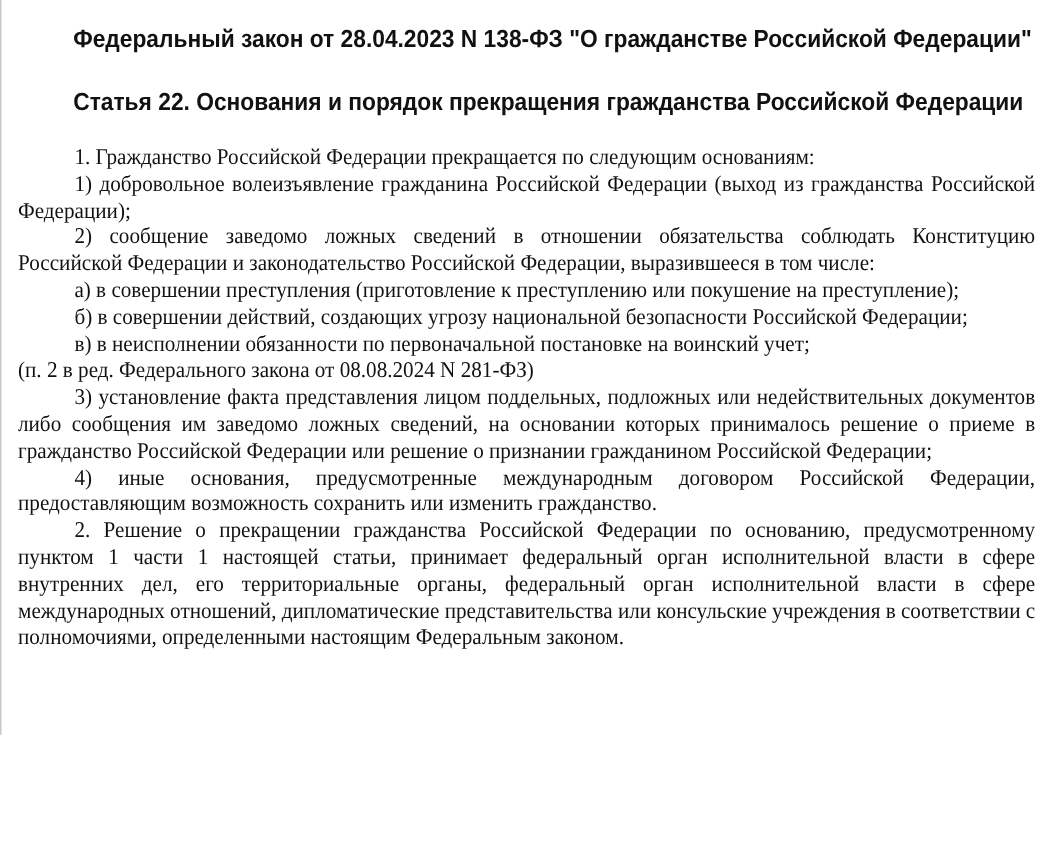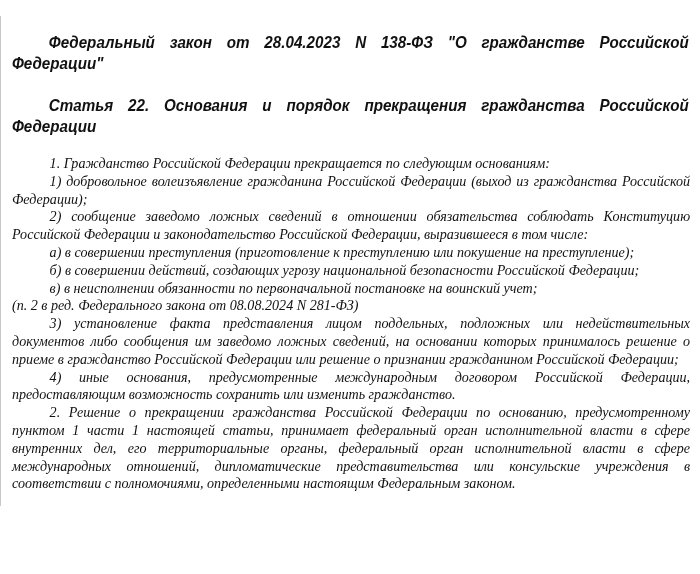--- a/index.html
+++ b/index.html
@@ -1,22 +1,21 @@
 <!DOCTYPE html>
 <html><head>
 <meta charset="utf-8">
 <style>
   html, body { margin: 0; padding: 0; background: #ffffff; }
   body { width: 700px; height: 574px; overflow: hidden; position: relative; }
   .page {
-    position: absolute; left: 0; top: 16px; width: 700px; height: 490px;
+    position: absolute; left: 0; top: 0; width: 700px; height: 490px;
     border-left: 1px solid #c8c8c8; box-sizing: border-box;
     padding: 10px 10px 0 11px;
     color: #111;
-    font-style: italic;
   }
   .heading {
     font-family: "Liberation Sans", sans-serif;
     font-weight: bold;
     font-size: 16.5px;
     line-height: 21px;
     text-align: justify;
     text-indent: 40px;
     margin: 0;
     transform: scaleX(0.92);

